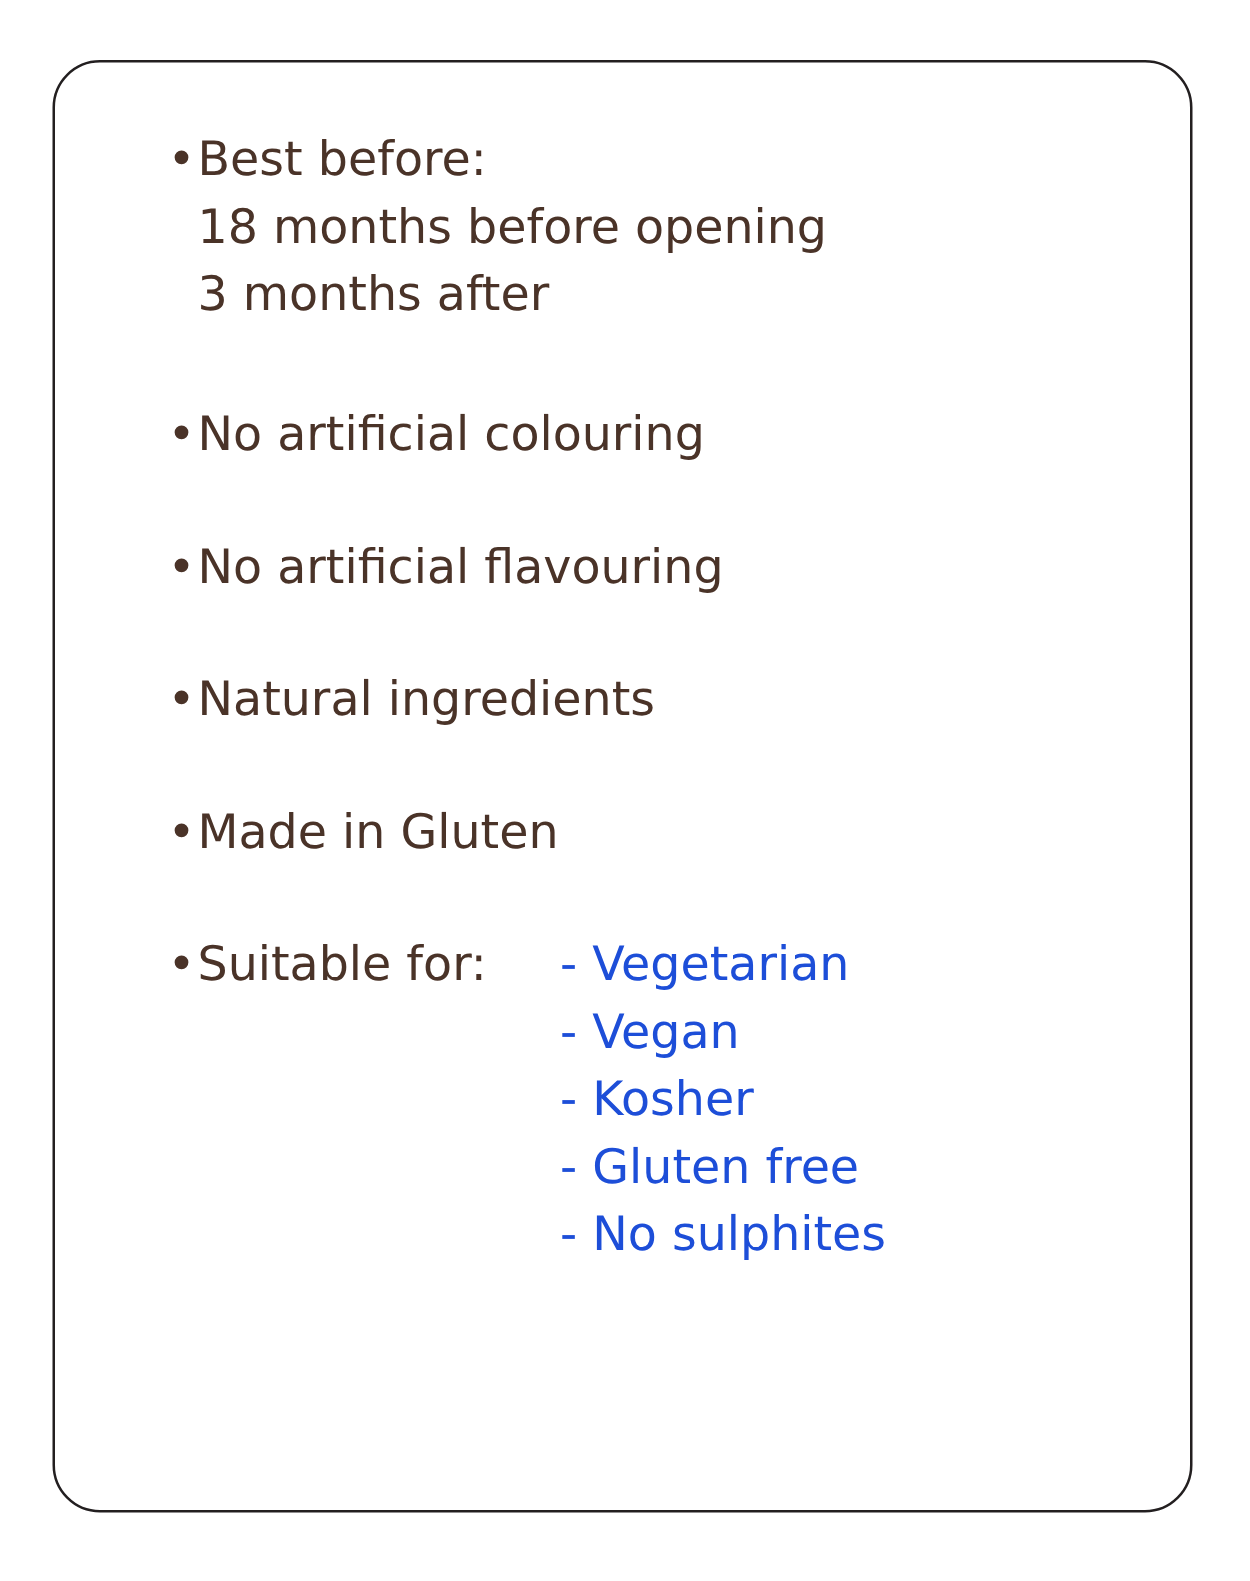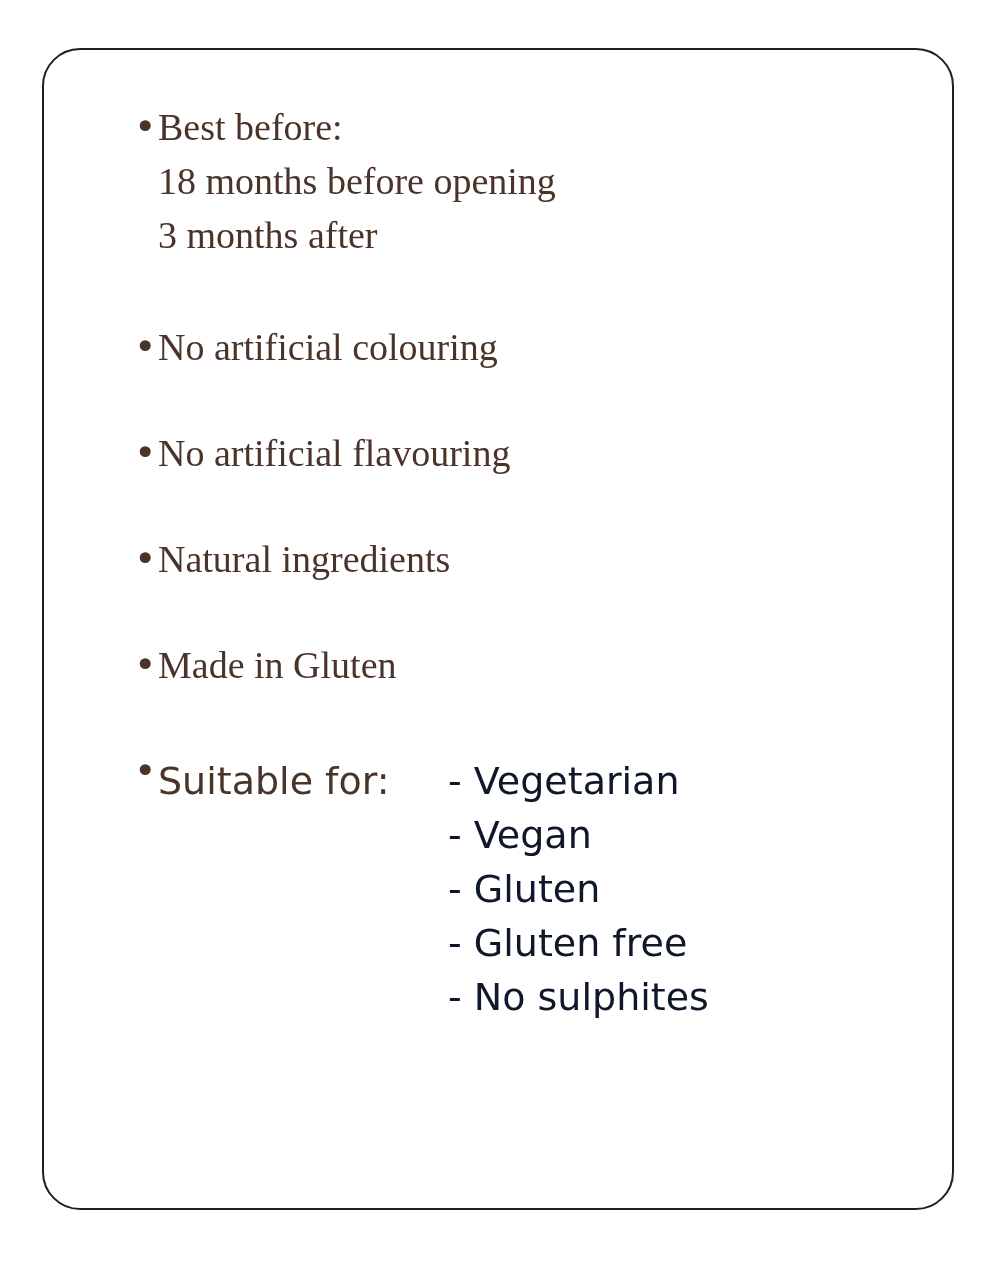--- a/index.html
+++ b/index.html
@@ -48,40 +48,39 @@
     font-size: 38px;
     line-height: 54px;
     color: #4a3328;
     text-align: left;
   }
   .bullet-text {
     font-size: 38px;
     line-height: 54px;
     color: #4a3328;
     white-space: pre-line;
-    font-family: Liberation Serif, serif;
   }
   .gap-lg { margin-bottom: 58px; }
   .gap-md { margin-bottom: 52px; }
   .suitable-row {
     display: flex;
     align-items: flex-start;
-    margin-top: 10px;
+    margin-top: 0;
   }
   .suitable-label {
     font-size: 38px;
     line-height: 54px;
     color: #4a3328;
     width: 290px;
     flex: 0 0 290px;
   }
   .suitable-list {
     font-size: 38px;
     line-height: 54px;
-    color: #0f172a;
+    color: #1d4ed8;
   }
   .suitable-item {
     white-space: nowrap;
   }
 </style>
 </head>
 <body>
 
 <div id="page">
   <div class="card">
@@ -122,21 +121,21 @@
             <div class="suitable-item">
               <span>-</span>
               <span>Vegetarian</span>
             </div>
             <div class="suitable-item">
               <span>-</span>
               <span>Vegan</span>
             </div>
             <div class="suitable-item">
               <span>-</span>
-              <span>Gluten</span>
+              <span>Kosher</span>
             </div>
             <div class="suitable-item">
               <span>-</span>
               <span>Gluten free</span>
             </div>
             <div class="suitable-item">
               <span>-</span>
               <span>No sulphites</span>
             </div>
           </div>

